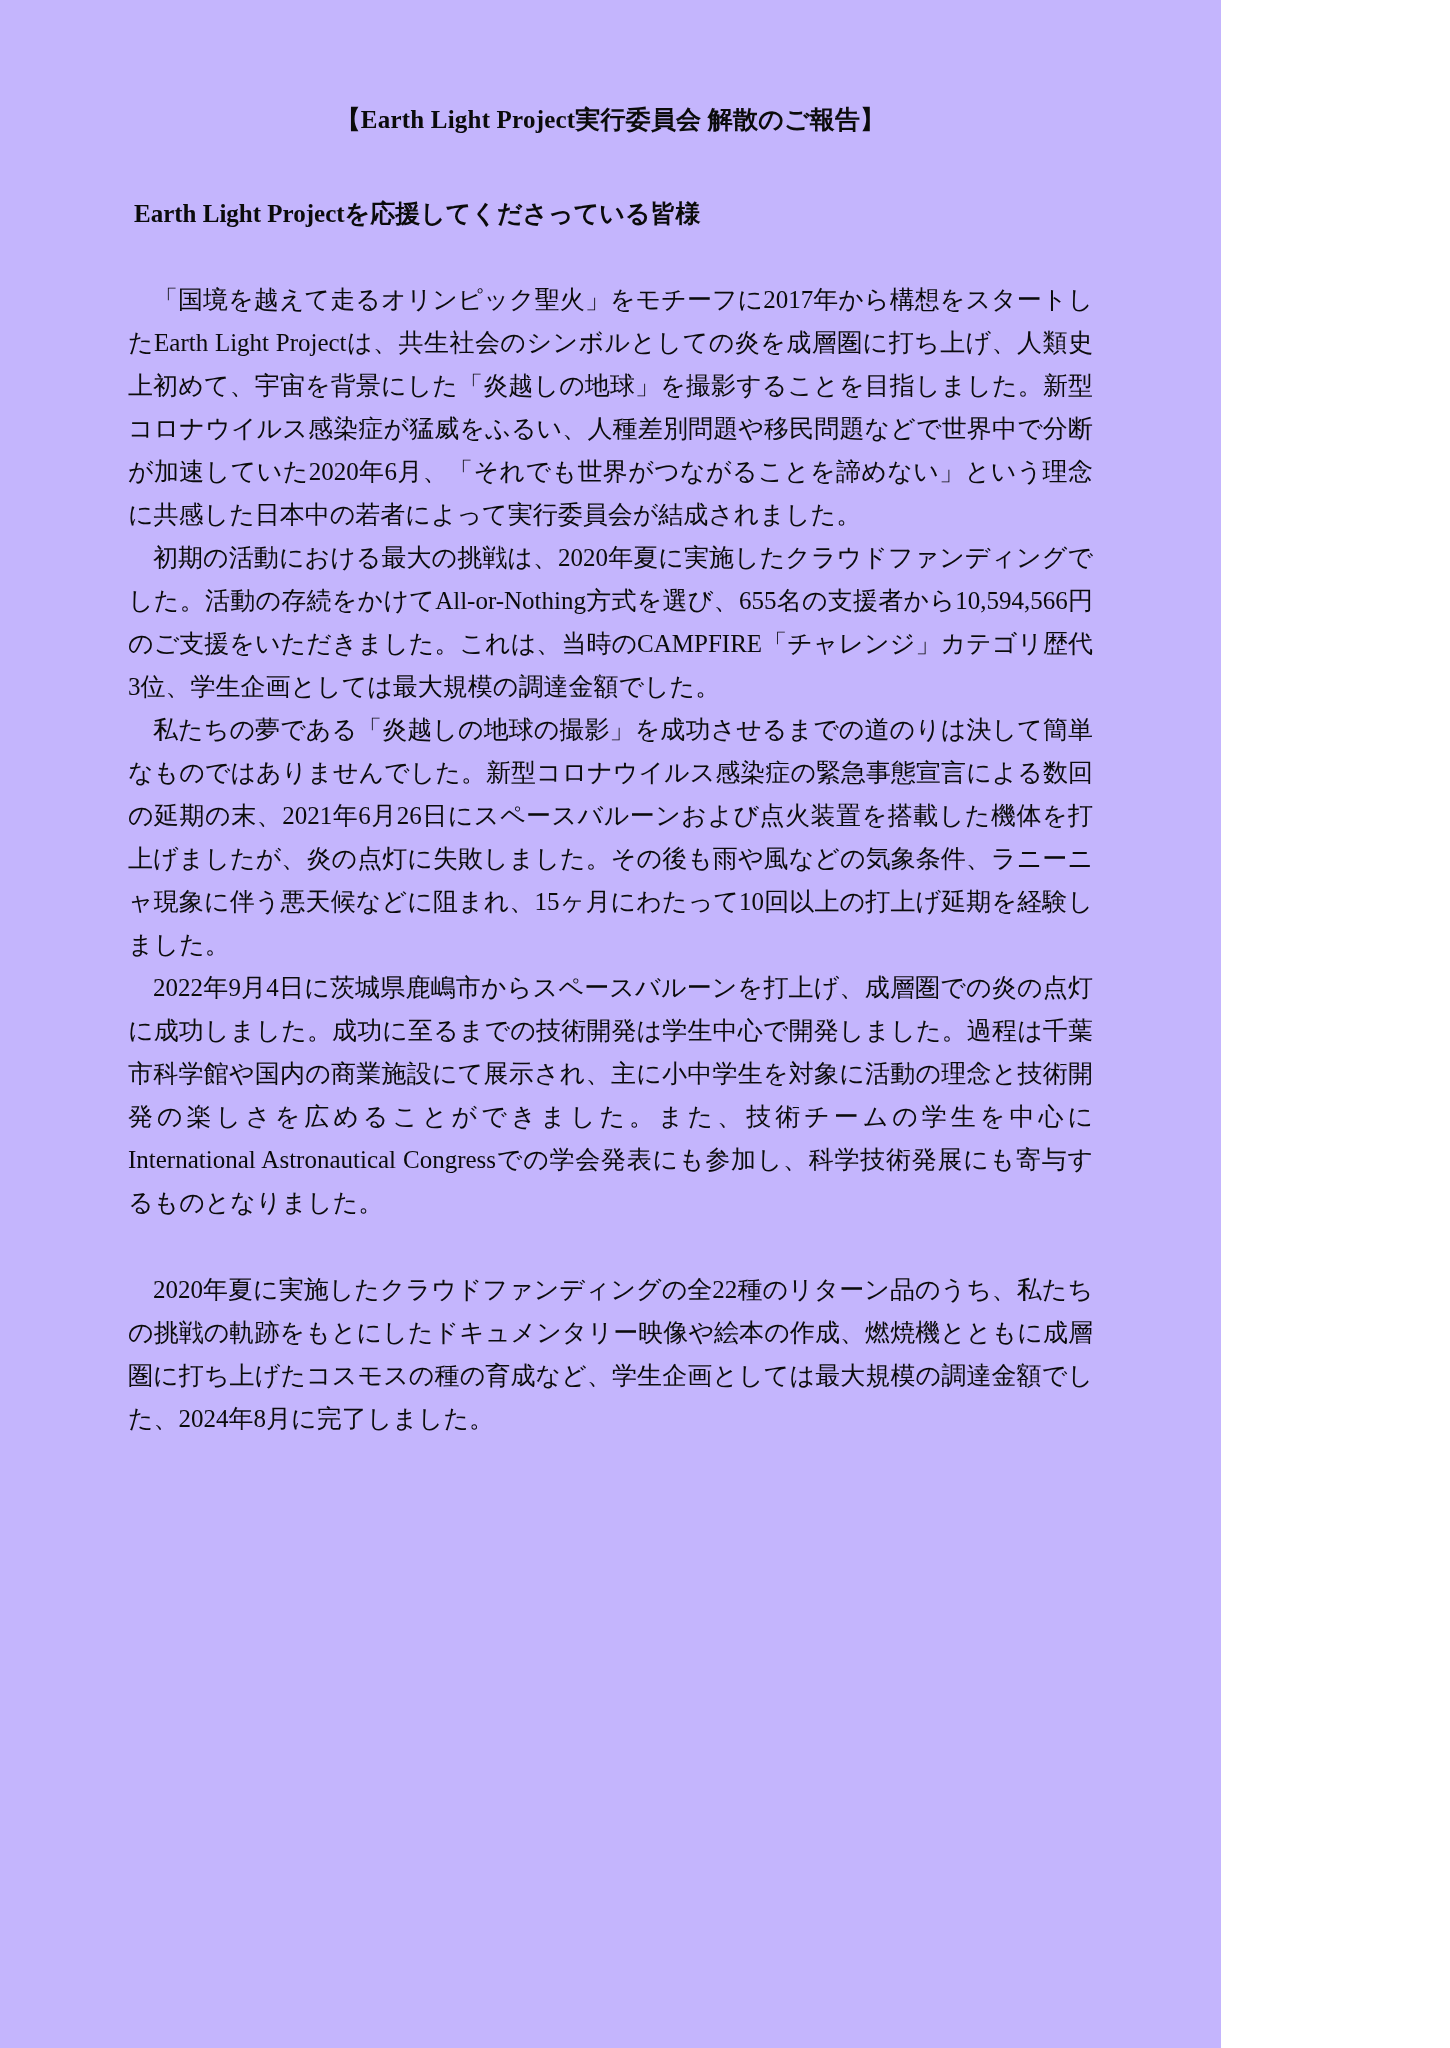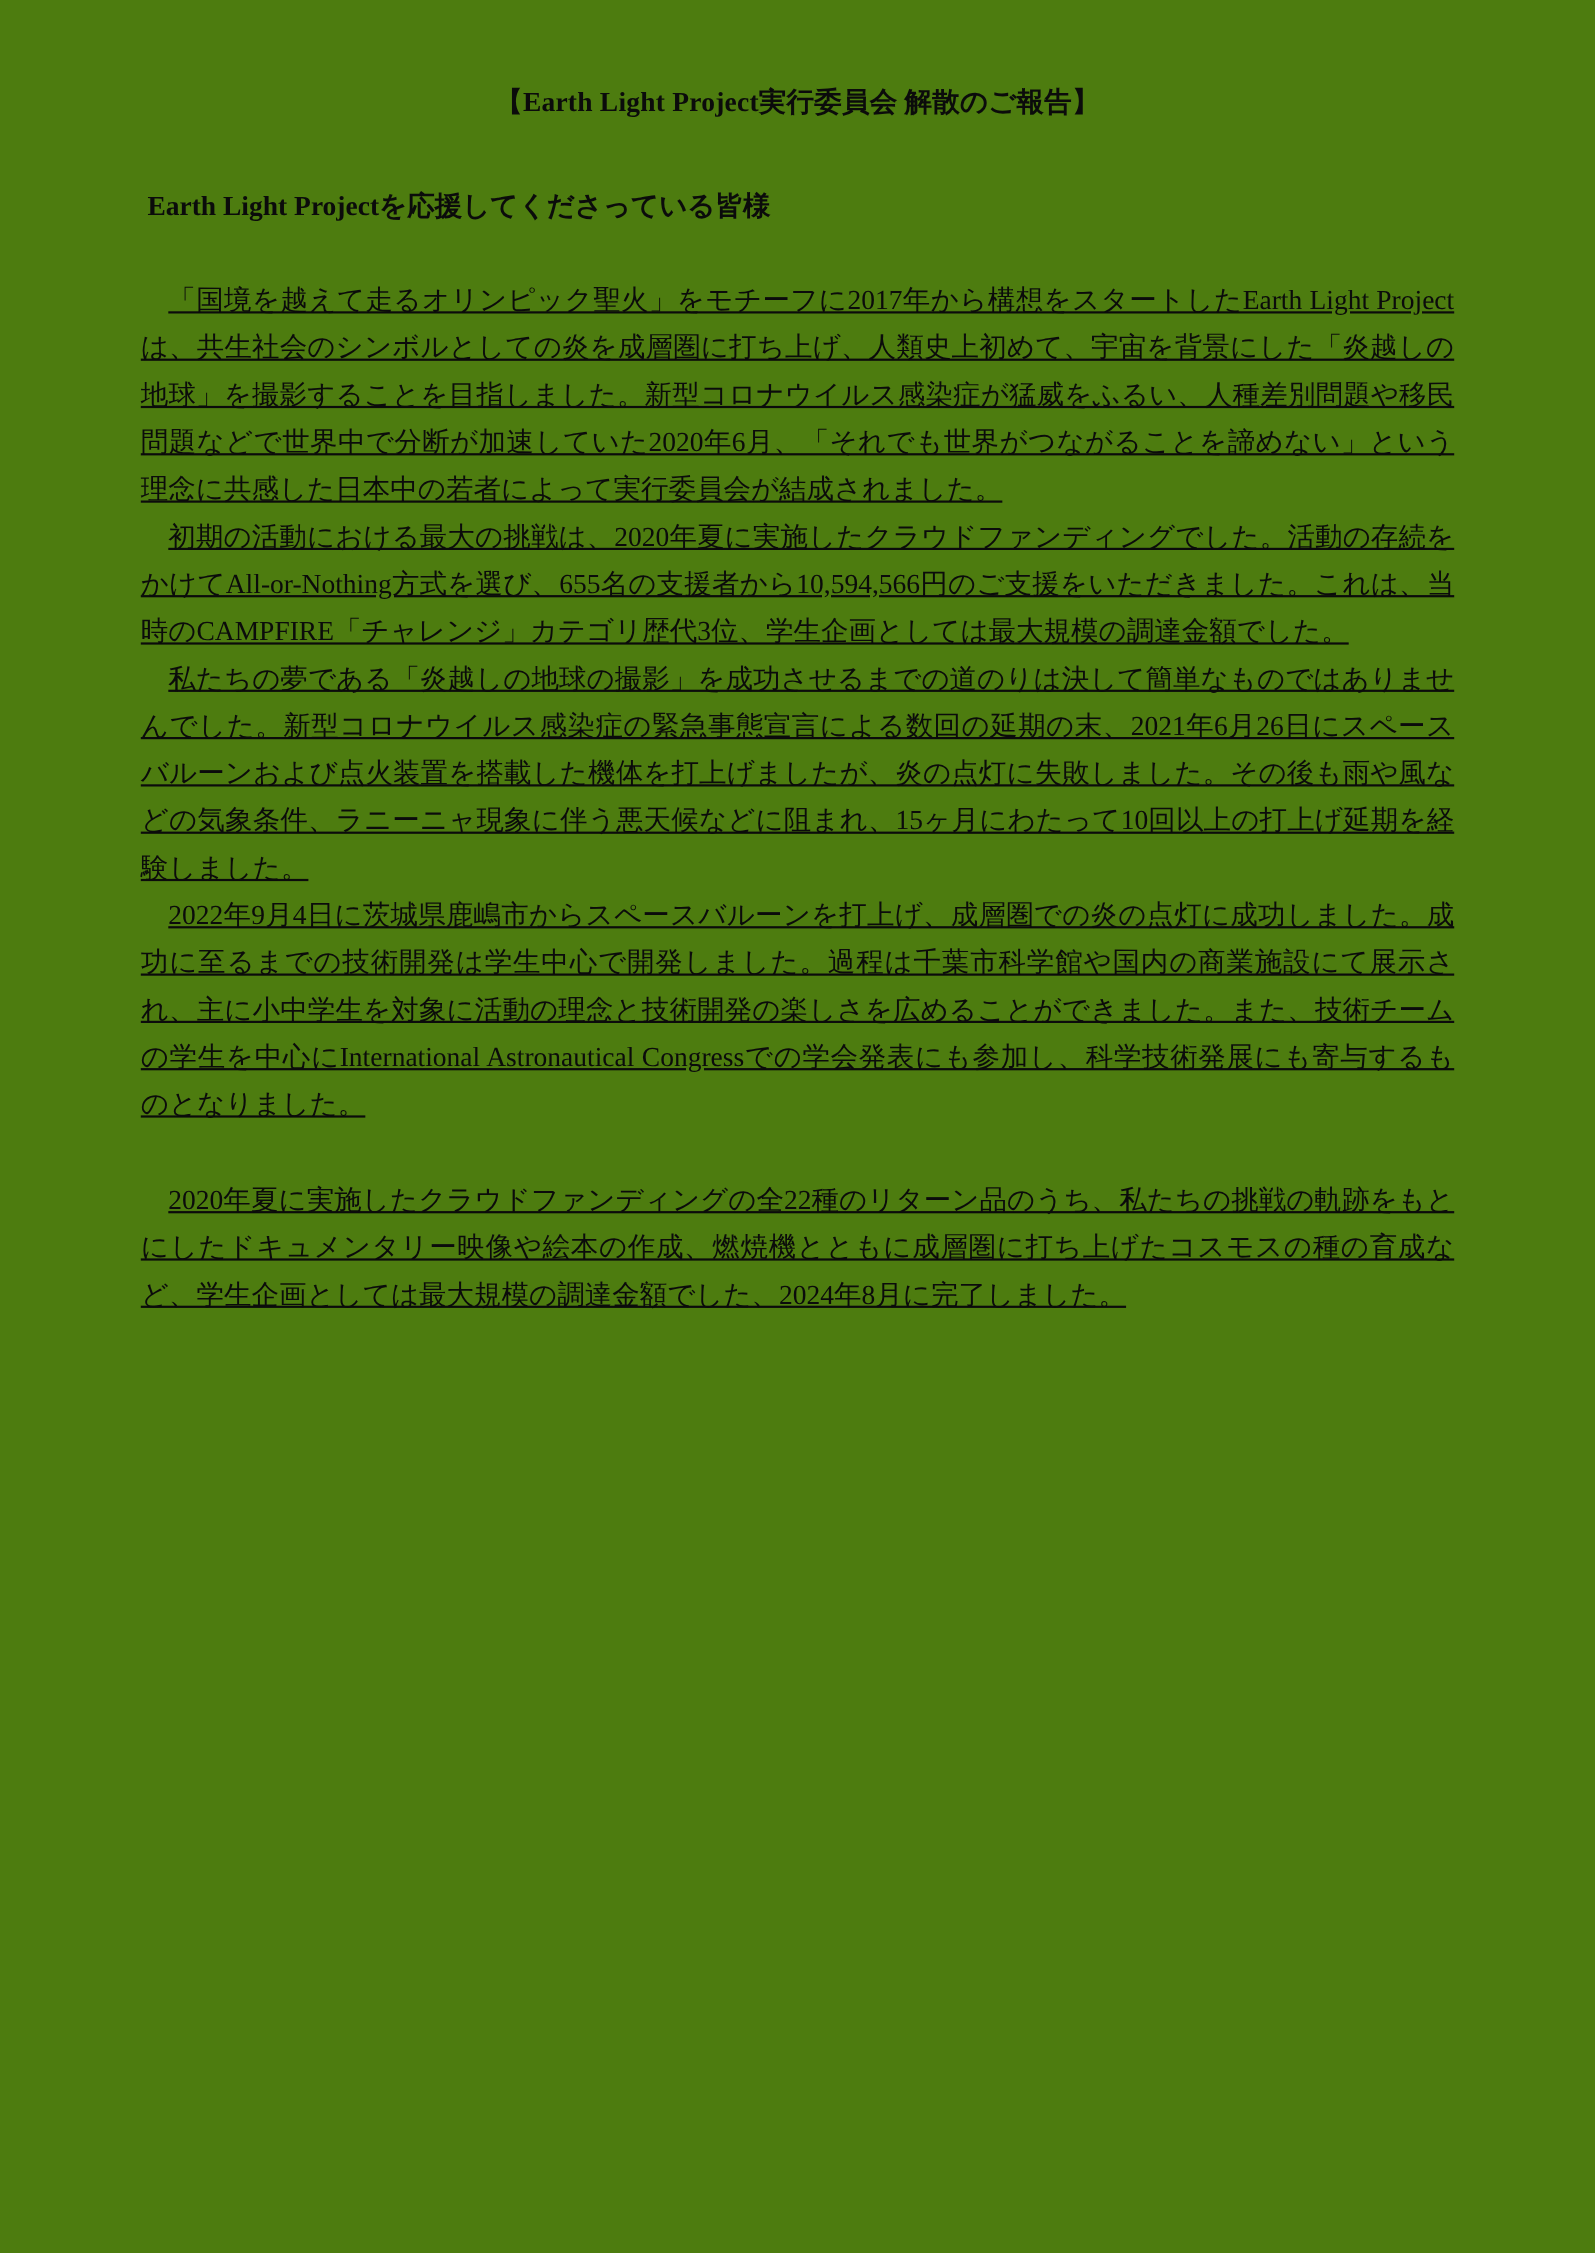--- a/index.html
+++ b/index.html
@@ -9,25 +9,25 @@
   }
   body {
     width: 1450px;
     height: 2048px;
     font-family: "Liberation Serif", "DejaVu Serif", serif;
     color: #0b0b0b;
     -webkit-font-smoothing: antialiased;
   }
   .page {
     position: relative;
-    width: 1450px;
+    width: 1221px;
     height: 2048px;
     box-sizing: border-box;
-    padding: 76px 128px 0 128px;
-    background: #4d7c0f;
+    padding: 102px 128px 0 128px;
+    background: #c4b5fd;
   }
   .doc-title {
     text-align: center;
     font-size: 25px;
     font-weight: bold;
     letter-spacing: 0.2px;
     margin: 0 0 0 0;
     line-height: 1.4;
   }
   .salutation {
@@ -46,21 +46,20 @@
     text-align: justify;
     text-justify: inter-ideograph;
     margin: 0;
     text-indent: 1em;
   }
   .para + .para {
     margin-top: 0px;
   }
   .gap-block {
     margin-top: 44px;
-    text-decoration: underline;
   }
   .tight-group .para {
     margin-top: 0;
   }
 </style>
 </head>
 <body>
 
 <div class="page">
 

